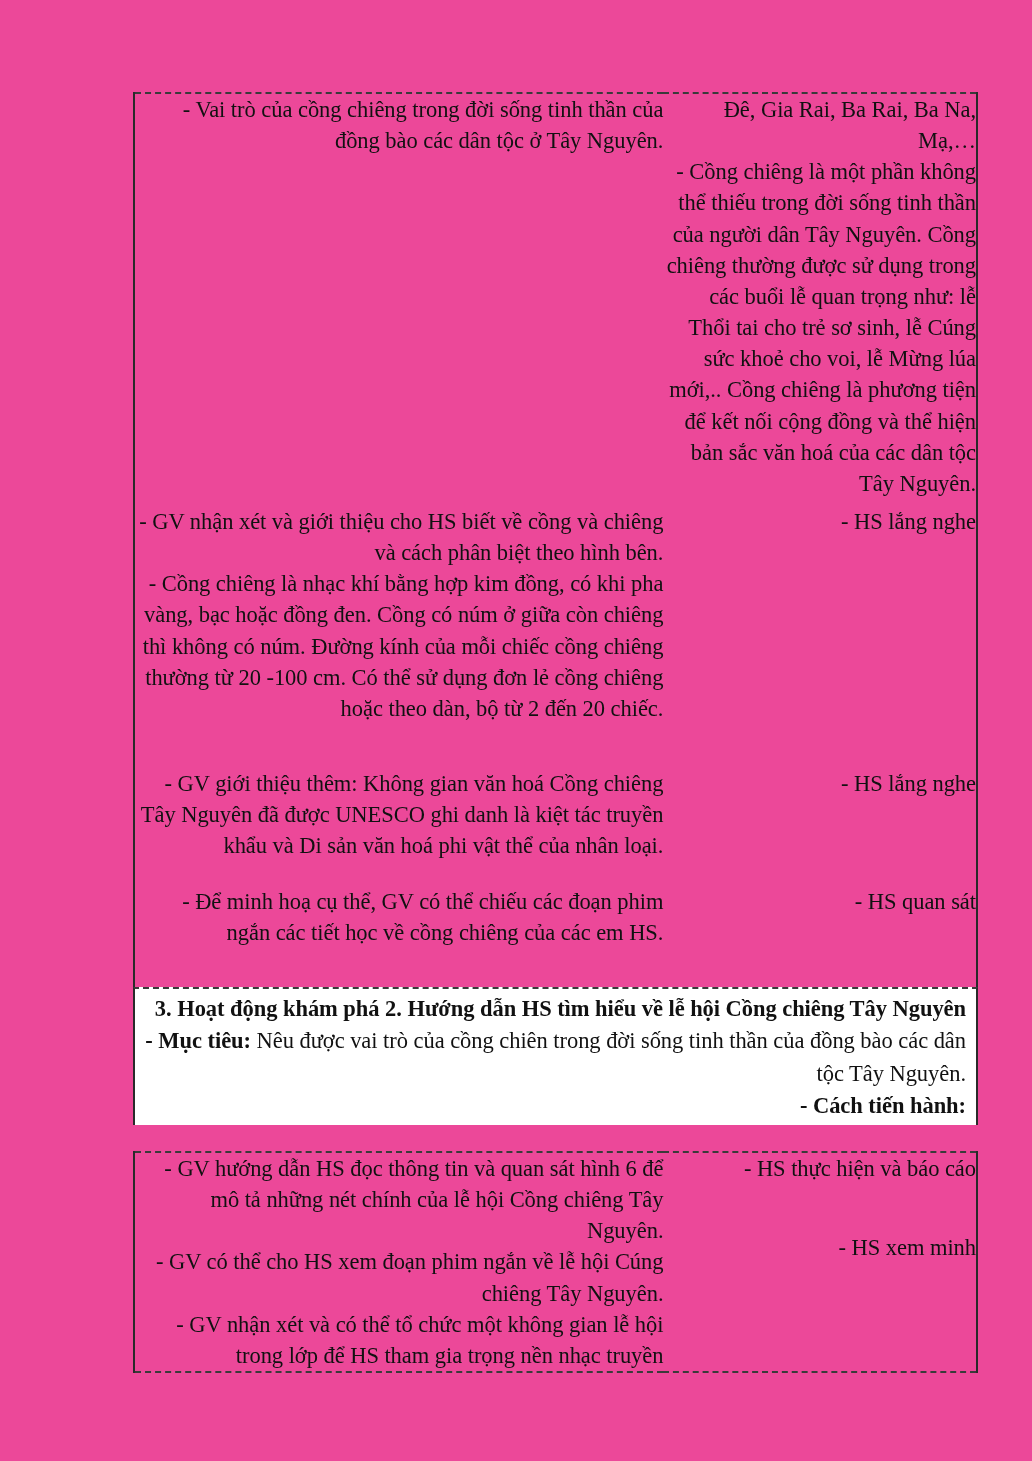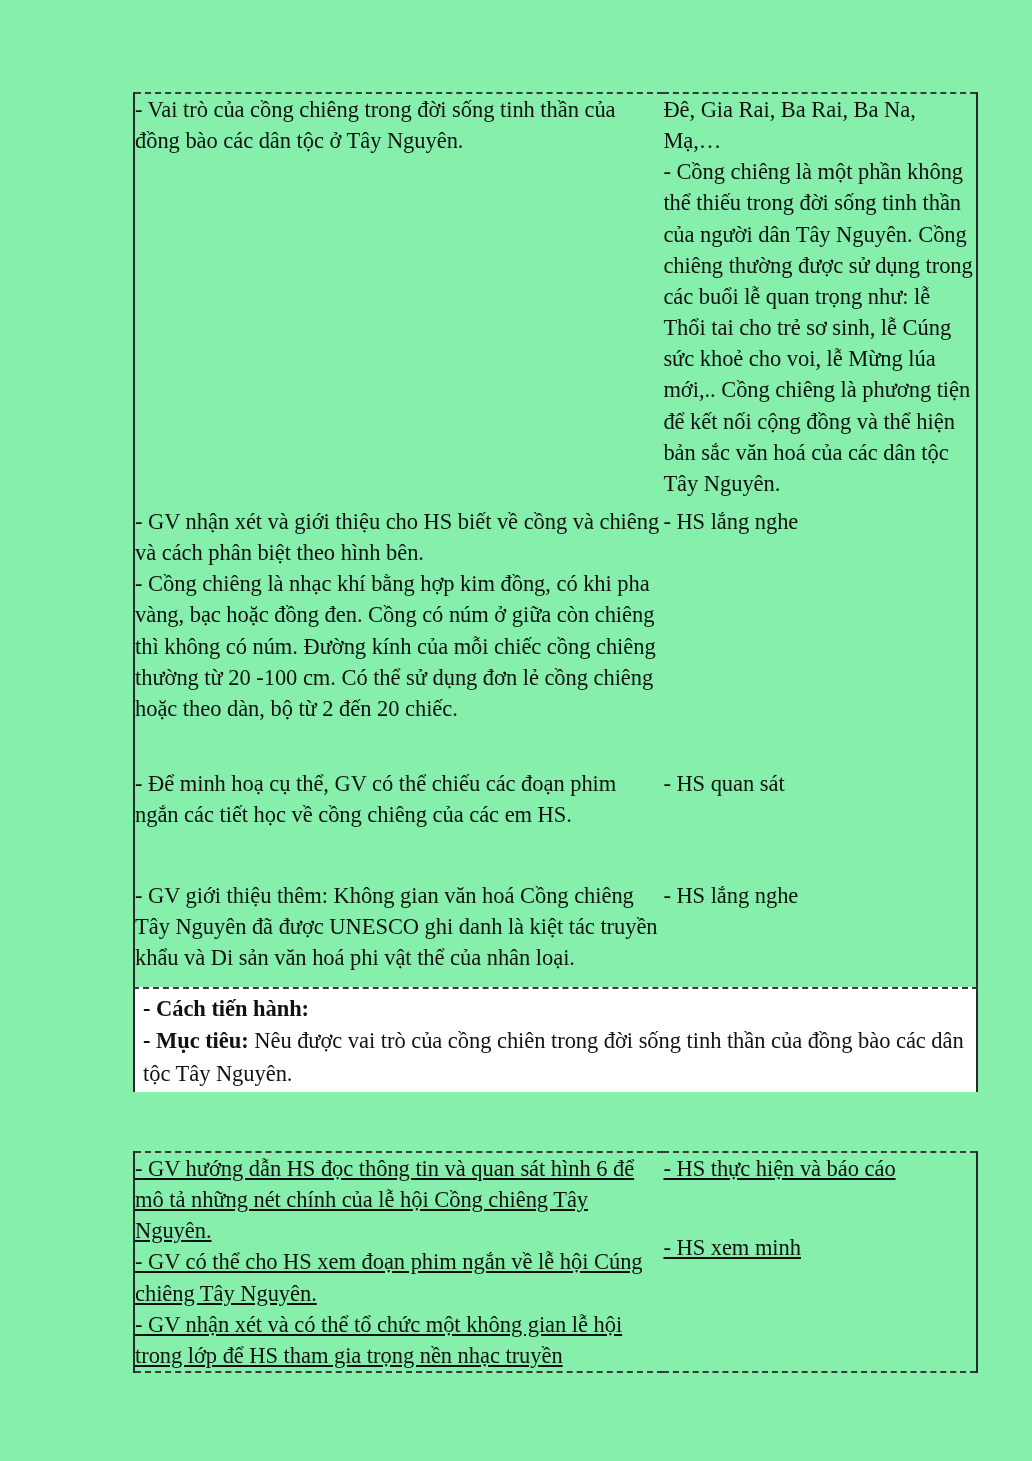--- a/index.html
+++ b/index.html
@@ -16,21 +16,22 @@
     position: relative;
     overflow: hidden;
   }
 
   .page {
     position: absolute;
     left: 0;
     top: 0;
     width: 1032px;
     height: 1461px;
-    background: #86efac;
+    background: #ec4899;
+    text-align: right;
   }
 
   
   .doc-table {
     position: absolute;
     left: 133px;
     top: 92px;
     width: 845px;
     border-collapse: collapse;
     border-top: 2px dashed #3a3a3a;
@@ -98,21 +99,20 @@
     border-collapse: collapse;
     border-top: 2px dashed #3a3a3a;
     border-left: 2px solid #2a2a2a;
     border-right: 2px solid #2a2a2a;
     border-bottom: 2px dashed #3a3a3a;
   }
   .bottom-table td {
     vertical-align: top;
     padding: 0;
     border: 0;
-    text-decoration: underline;
   }
   .b-left {
     width: 531px;
     padding: 4px 10px 4px 8px;
     height: 186px;
   }
   .b-right {
     width: 314px;
     padding: 4px 8px 4px 12px;
     border-left: 2px solid #2a2a2a;
@@ -141,42 +141,43 @@
         <td class="col-left r2-left pad-top-r2">
           <p class="para">- GV nhận xét và giới thiệu cho HS biết về cồng và chiêng và cách phân biệt theo hình bên.</p>
           <p class="para">- Cồng chiêng là nhạc khí bằng hợp kim đồng, có khi pha vàng, bạc hoặc đồng đen. Cồng có núm ở giữa còn chiêng thì không có núm. Đường kính của mỗi chiếc cồng chiêng thường từ 20 -100 cm. Có thể sử dụng đơn lẻ cồng chiêng hoặc theo dàn, bộ từ 2 đến 20 chiếc.</p>
         </td>
         <td class="col-right pad-top-r2">
           <p class="para">- HS lắng nghe</p>
         </td>
       </tr>
 
       <tr>
+        <td class="col-left r4-left pad-top-r4">
+          <p class="para">- GV giới thiệu thêm: Không gian văn hoá Cồng chiêng Tây Nguyên đã được UNESCO ghi danh là kiệt tác truyền khẩu và Di sản văn hoá phi vật thể của nhân loại.</p>
+        </td>
+        <td class="col-right pad-top-r4">
+          <p class="para">- HS lắng nghe</p>
+        </td>
+      </tr>
+
+      <tr>
         <td class="col-left r3-left pad-top-r3">
           <p class="para">- Để minh hoạ cụ thể, GV có thể chiếu các đoạn phim ngắn các tiết học về cồng chiêng của các em HS.</p>
         </td>
         <td class="col-right pad-top-r3">
           <p class="para">- HS quan sát</p>
         </td>
       </tr>
-
-      <tr>
-        <td class="col-left r4-left pad-top-r4">
-          <p class="para">- GV giới thiệu thêm: Không gian văn hoá Cồng chiêng Tây Nguyên đã được UNESCO ghi danh là kiệt tác truyền khẩu và Di sản văn hoá phi vật thể của nhân loại.</p>
-        </td>
-        <td class="col-right pad-top-r4">
-          <p class="para">- HS lắng nghe</p>
-        </td>
-      </tr>
     </tbody>
   </table>
 
   <div class="section-block">
+    <p class="para bold">3. Hoạt động khám phá 2. Hướng dẫn HS tìm hiểu về lễ hội Cồng chiêng Tây Nguyên</p>
+    <p class="para"><span class="bold">- Mục tiêu:</span><span> Nêu được vai trò của cồng chiên trong đời sống tinh thần của đồng bào các dân tộc Tây Nguyên.</span></p>
     <p class="para bold">- Cách tiến hành:</p>
-    <p class="para"><span class="bold">- Mục tiêu:</span><span> Nêu được vai trò của cồng chiên trong đời sống tinh thần của đồng bào các dân tộc Tây Nguyên.</span></p>
   </div>
 
   <table class="bottom-table">
     <tbody>
       <tr>
         <td class="b-left">
           <p class="para">- GV hướng dẫn HS đọc thông tin và quan sát hình 6 để mô tả những nét chính của lễ hội Cồng chiêng Tây Nguyên.</p>
           <p class="para">- GV có thể cho HS xem đoạn phim ngắn về lễ hội Cúng chiêng Tây Nguyên.</p>
           <p class="para">- GV nhận xét và có thể tổ chức một không gian lễ hội trong lớp để HS tham gia trọng nền nhạc truyền</p>
         </td>

